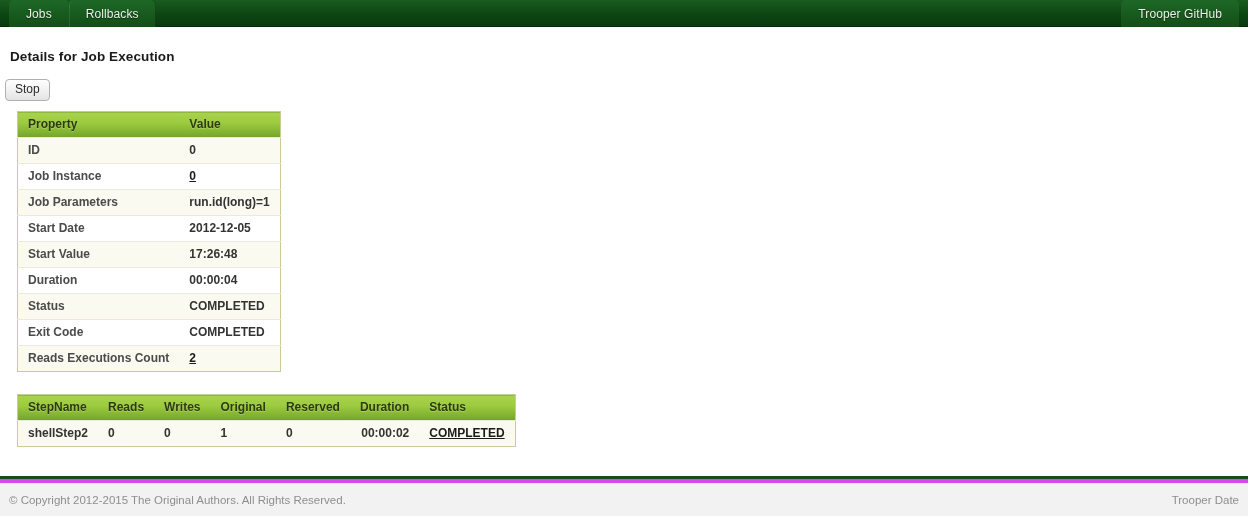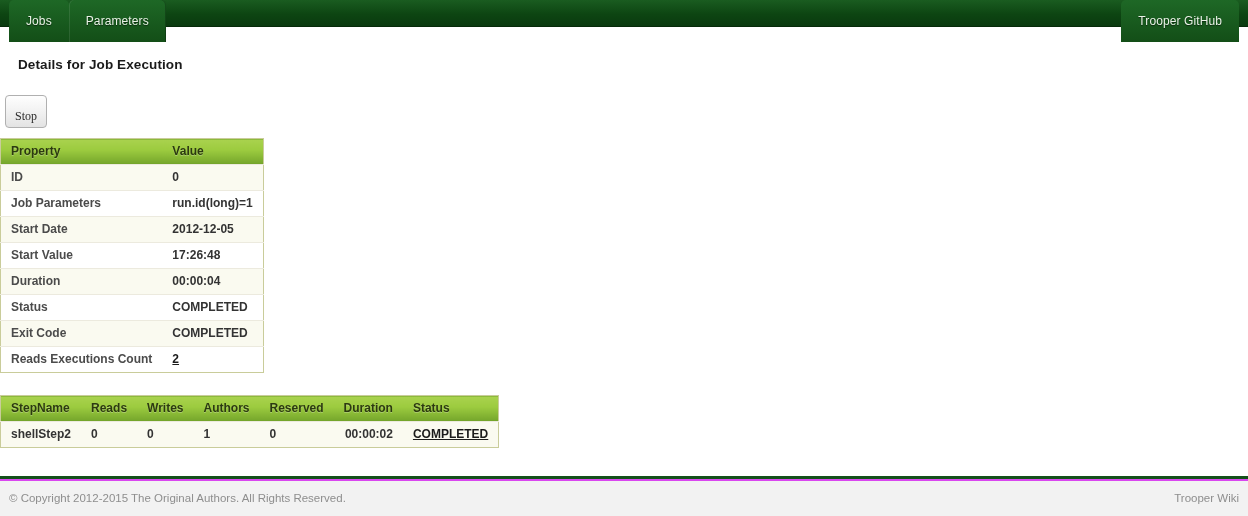--- a/index.html
+++ b/index.html
@@ -16,21 +16,21 @@
   .navbar {
     position: absolute; left: 0; top: 0;
     width: 1248px; height: 27px;
     background: linear-gradient(to bottom, #1a5c20 0%, #0d4512 55%, #0a3a0f 100%);
     border-bottom: 1px solid #062a09;
   }
   .nav-left { position: absolute; left: 9px; top: 0; height: 27px; display: flex; }
   .nav-right { position: absolute; right: 9px; top: 0; height: 27px; display: flex; text-align: center; }
 
   .nav-tab {
-    height: 42px;
+    height: 27px;
     padding: 0 17px;
     display: flex; align-items: center; justify-content: center;
     color: #e9f3e6;
     font-size: 12px;
     font-weight: normal;
     letter-spacing: 0.1px;
     text-decoration: none;
     cursor: pointer;
     border-radius: 5px 5px 0 0;
     background: linear-gradient(to bottom, #17521c 0%, #0c400f 100%);
@@ -42,44 +42,44 @@
   }
   .nav-tab.plain {
     border-radius: 5px 5px 0 0;
     background: linear-gradient(to bottom, #1e6826 0%, #134e17 100%);
   }
 
   
   .content { position: absolute; left: 0; top: 27px; width: 1248px; }
 
   .page-title {
-    margin: 12px;
+    margin: 4px;
     padding: 18px 0 0 6px;
     font-size: 13.5px;
     font-weight: bold;
     color: #1a1a1a;
     letter-spacing: 0.1px;
   }
 
   .btn-row { padding: 11px 0 0 5px; }
   .btn {
     display: inline-block;
-    font-family: Liberation Serif, serif;
+    font-family: Liberation Sans, sans-serif;
     font-size: 12px;
     color: #2b2b2b;
-    padding: 14px 9px 4px 9px;
+    padding: 3px 9px 4px 9px;
     background: linear-gradient(to bottom, #fefefe 0%, #f1f1f1 52%, #e3e3e3 100%);
     border: 1px solid #b0b0b0;
     border-radius: 4px;
     cursor: pointer;
     line-height: 13px;
   }
 
   
-  .tbl-wrap { padding-left: 0; }
+  .tbl-wrap { padding-left: 17px; }
   table.grid {
     border-collapse: collapse;
     border: 1px solid #c9cc9a;
     background: #fdfdf6;
     font-size: 12px;
   }
   table.grid thead th {
     background: linear-gradient(to bottom, #a9d24e 0%, #9ccb3f 42%, #76a72c 96%, #6a9d26 100%);
     color: #2c3a10;
     font-weight: bold;
@@ -124,21 +124,21 @@
   
   .footer-rule {
     position: absolute; left: 0; bottom: 37px;
     width: 1248px; height: 3px;
     background: #14501a;
   }
   .footer {
     position: absolute; left: 0; bottom: 0;
     width: 1248px; height: 37px;
     background: #f2f2f2;
-    border-top: 2px solid #d946ef;
+    border-top: 4px solid #d946ef;
   }
   .footer-inner {
     position: relative;
     height: 37px;
     padding: 0 9px;
   }
   .footer-left, .footer-right {
     position: absolute; top: 11px;
     font-size: 11.5px;
     color: #8e8e8e;
@@ -148,21 +148,21 @@
 </style>
 </head>
 <body>
 
 <div class="navbar">
   <div class="nav-left">
     <a class="nav-tab plain">
       <span>Jobs</span>
     </a>
     <a class="nav-tab active">
-      <span>Parameters</span>
+      <span>Rollbacks</span>
     </a>
   </div>
   <div class="nav-right">
     <a class="nav-tab plain">
       <span>Trooper GitHub</span>
     </a>
   </div>
 </div>
 
 <div class="content">
@@ -180,20 +180,24 @@
           <th class="c-prop">Property</th>
           <th class="c-value">Value</th>
         </tr>
       </thead>
       <tbody id="property-table-body">
           <tr>
             <td class="prop-name">ID</td>
             <td>0</td>
           </tr>
           <tr>
+            <td class="prop-name">Job Instance</td>
+            <td><a class="lnk">0</a></td>
+          </tr>
+          <tr>
             <td class="prop-name">Job Parameters</td>
             <td>run.id(long)=1</td>
           </tr>
           <tr>
             <td class="prop-name">Start Date</td>
             <td>2012-12-05</td>
           </tr>
           <tr>
             <td class="prop-name">Start Value</td>
             <td>17:26:48</td>
@@ -220,21 +224,21 @@
 
   <div class="spacer-between"></div>
 
   <div class="tbl-wrap">
     <table class="grid" id="step-table">
       <thead>
         <tr id="step-table-header-row">
             <th>StepName</th>
             <th>Reads</th>
             <th>Writes</th>
-            <th>Authors</th>
+            <th>Original</th>
             <th>Reserved</th>
             <th style="text-align: right;">Duration</th>
             <th>Status</th>
           </tr>
       </thead>
       <tbody id="step-table-body">
           <tr>
             <td>shellStep2</td>
             <td>0</td>
             <td>0</td>
@@ -246,15 +250,15 @@
         </tbody>
     </table>
   </div>
 
 </div>
 
 <div class="footer-rule"></div>
 <div class="footer">
   <div class="footer-inner">
     <span class="footer-left">© Copyright 2012-2015 The Original Authors. All Rights Reserved.</span>
-    <span class="footer-right">Trooper Wiki</span>
+    <span class="footer-right">Trooper Date</span>
   </div>
 </div>
 
 </body></html>

